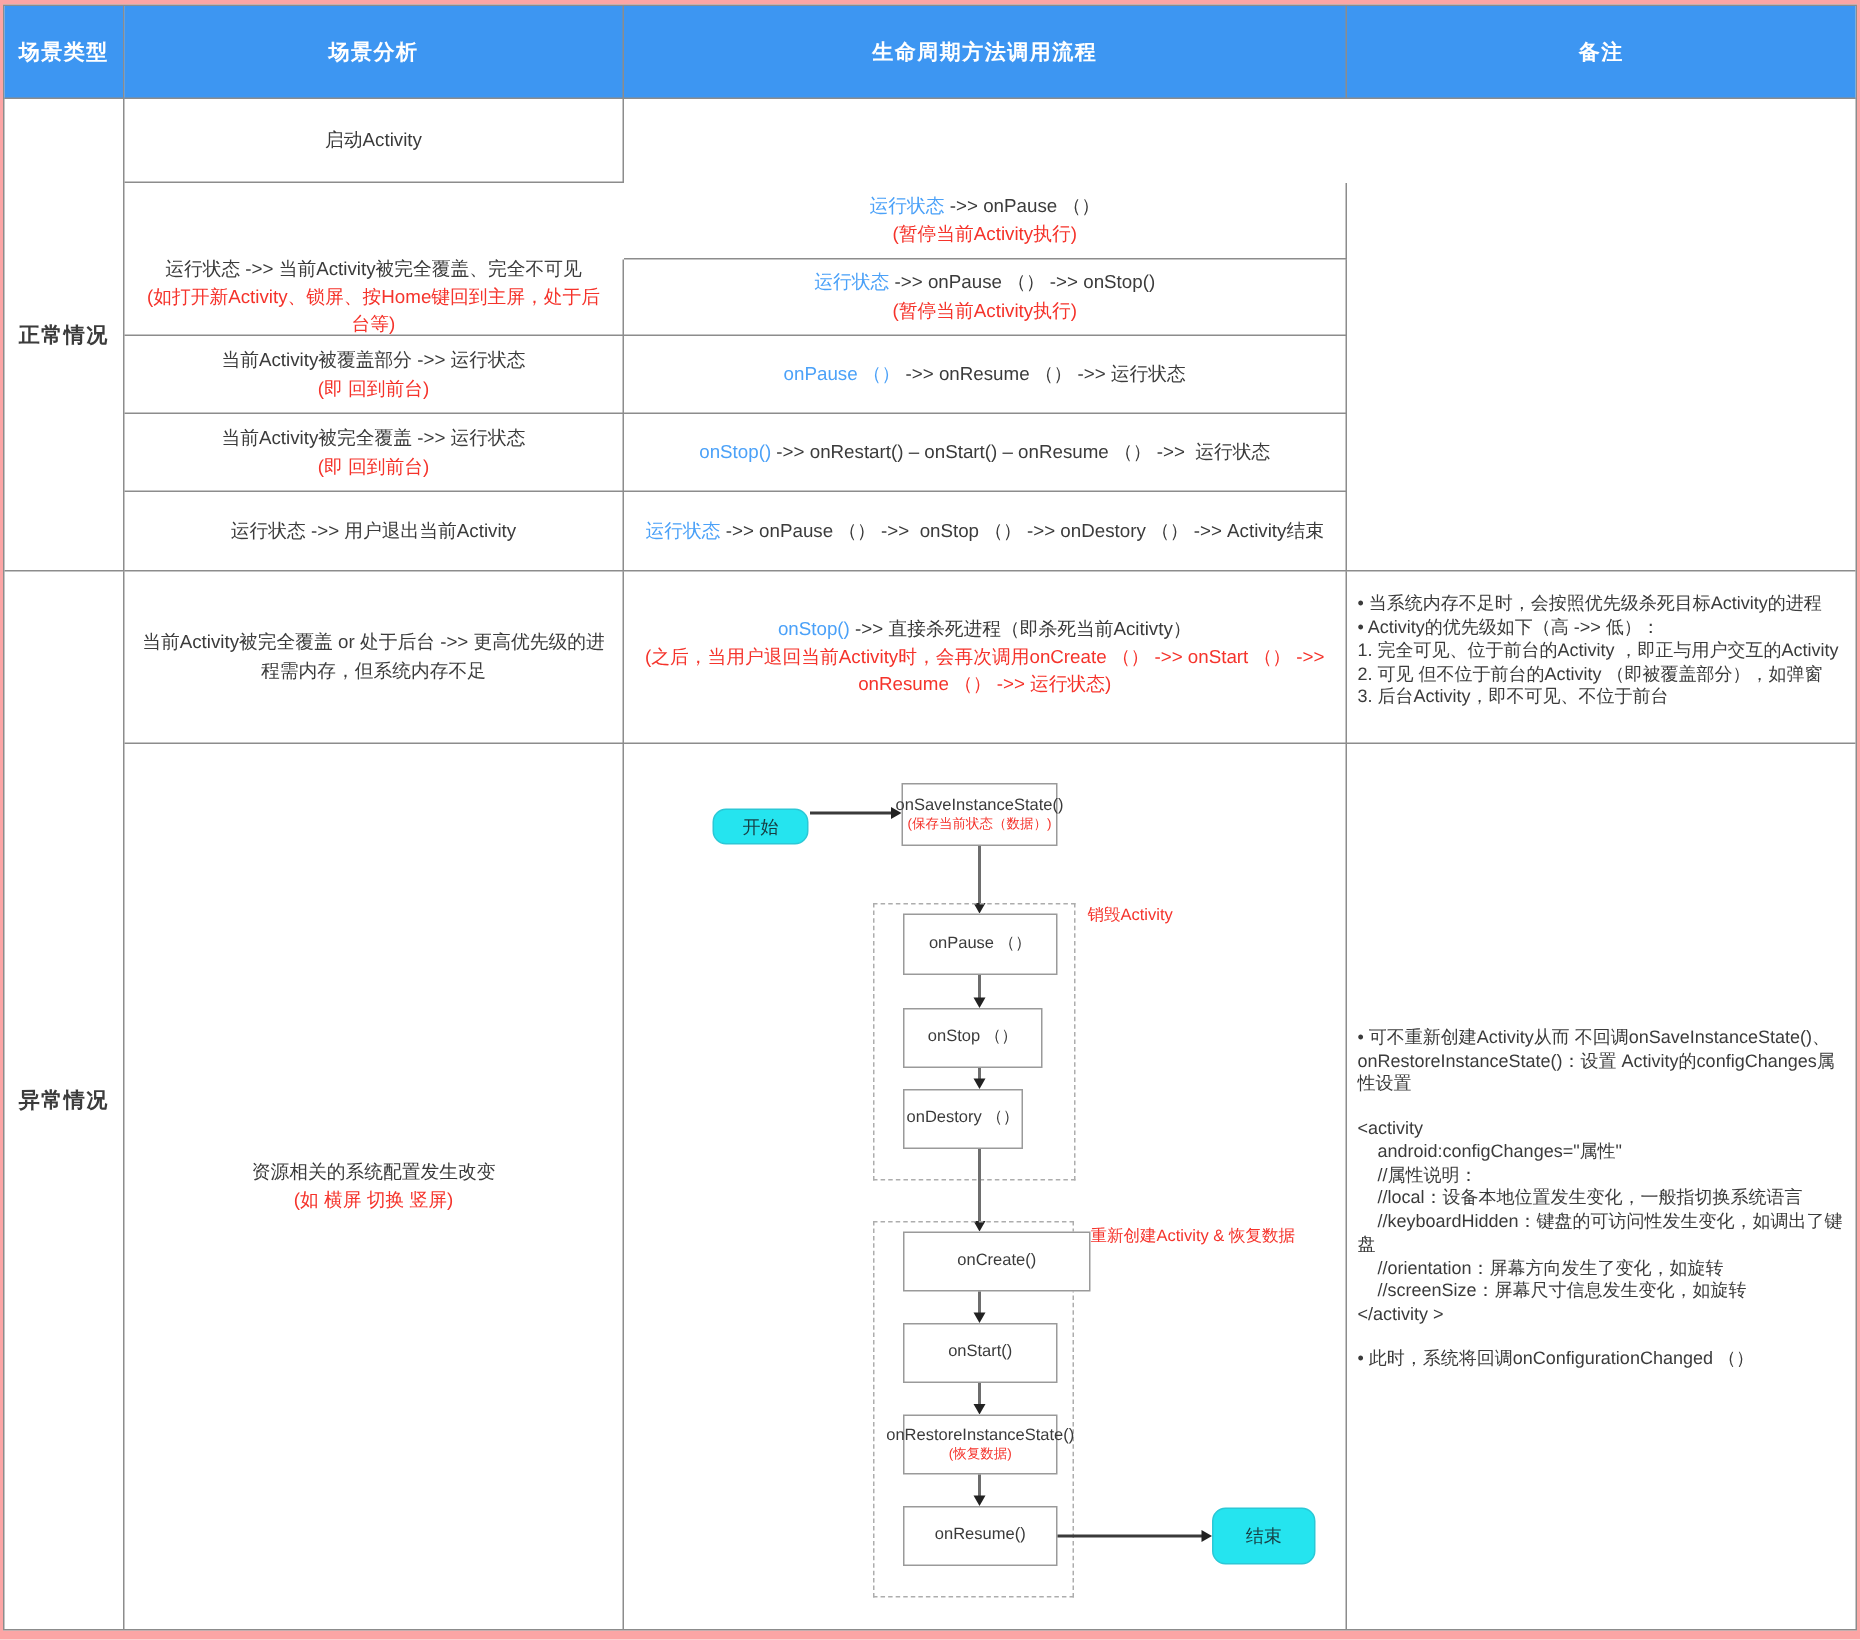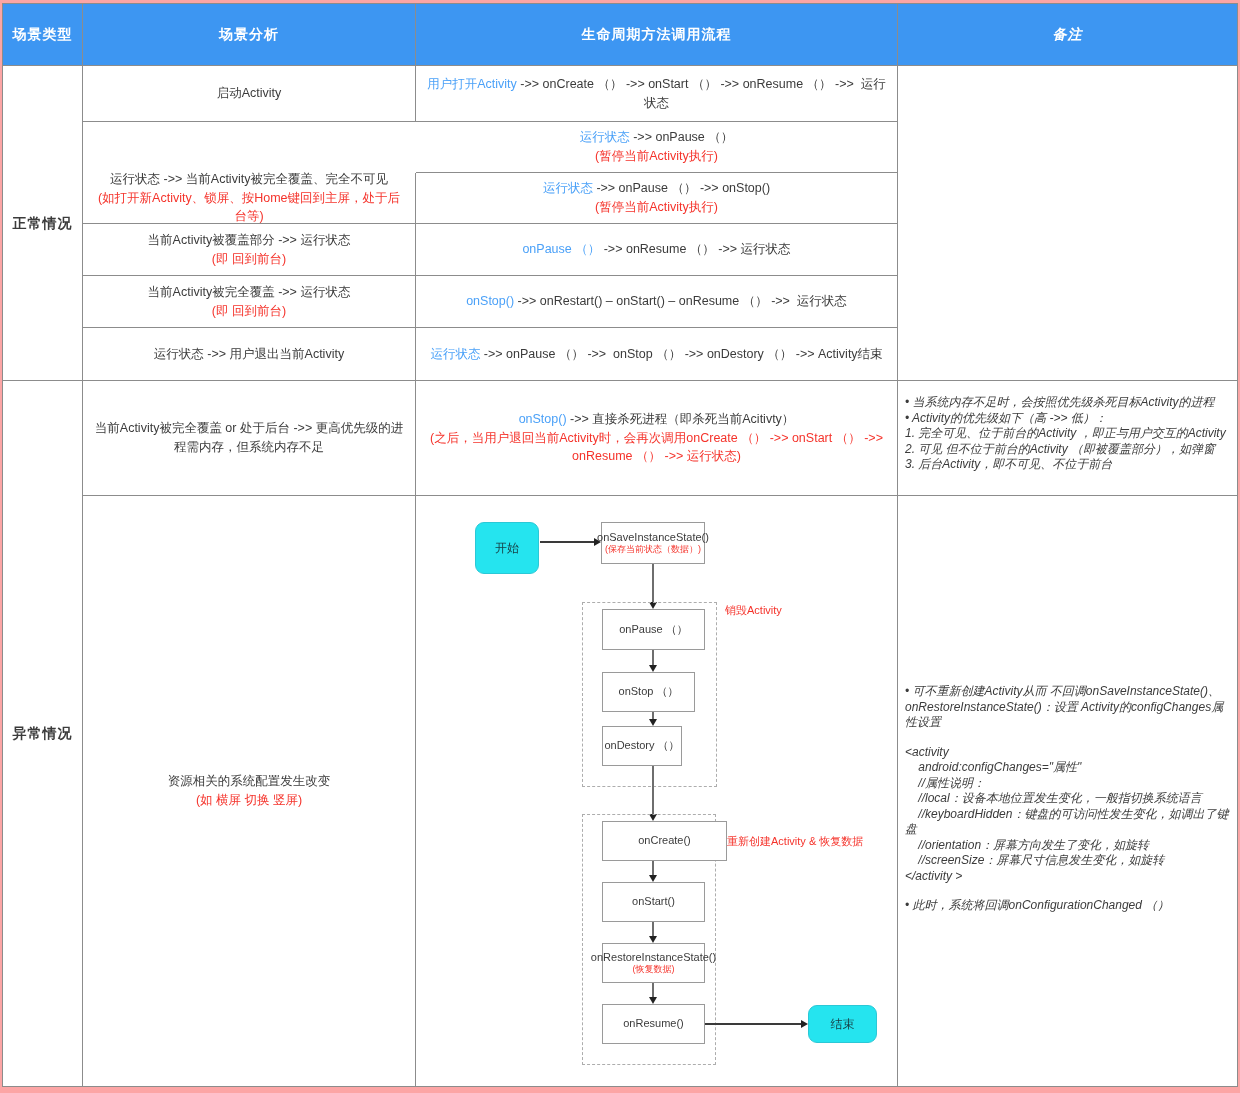--- a/index.html
+++ b/index.html
@@ -21,21 +21,21 @@
     border:1px solid var(--line_gray);
     background:#fff;
   }
   .cell{
     border-right:1px solid var(--line_gray);
     border-bottom:1px solid var(--line_gray);
     display:flex;flex-direction:column;align-items:center;justify-content:center;
     font-size:12.5px;line-height:1.5;text-align:center;
     min-width:0;min-height:0;
   }
-  .cell.lastcol{border-right:none;font-style:italic;}
+  .cell.lastcol{border-right:none;}
   .cell.lastrow{border-bottom:none;}
   .head{background:var(--header_bg);color:#fff;font-weight:bold;font-size:14px;letter-spacing:1px;}
   .rowlabel{font-weight:bold;font-size:14px;letter-spacing:1px;}
   .pad{padding:2px 10px;}
   .note{color:var(--note_red);}
   .note:empty{display:none;}
   .blue{color:var(--link_blue);}
   .flowline{white-space:pre-wrap;}
   .remark{
     align-items:flex-start;justify-content:flex-start;text-align:left;
@@ -74,24 +74,20 @@
     <div class="cell head" style="grid-column:3;grid-row:1">生命周期方法调用流程</div>
     <div class="cell head lastcol" style="grid-column:4;grid-row:1">备注</div>
 
     <div class="cell rowlabel" style="grid-column:1;grid-row:2/8">正常情况</div>
     <div class="cell rowlabel lastrow" style="grid-column:1;grid-row:8/10">异常情况</div>
 
     <div class="cell pad" style="grid-column:2;grid-row:2">
       <div>启动Activity</div>
 
     </div>
-    <div class="cell pad" style="grid-column:3;grid-row:2">
-      <div class="flowline"><span class="blue">用户打开Activity</span><span> -&gt;&gt; onCreate （） -&gt;&gt; onStart （） -&gt;&gt; onResume （） -&gt;&gt;  运行状态</span></div>
-
-    </div>
 
     <div class="cell pad" style="grid-column:3;grid-row:3">
       <div class="flowline"><span class="blue">运行状态</span><span> -&gt;&gt; onPause （）</span></div>
       <div class="note">(暂停当前Activity执行)</div>
     </div>
 
     <div class="cell pad" style="grid-column:2;grid-row:4">
       <div>运行状态 -&gt;&gt; 当前Activity被完全覆盖、完全不可见</div>
       <div class="note">(如打开新Activity、锁屏、按Home键回到主屏，处于后台等)</div>
     </div>
@@ -144,21 +140,21 @@
       <div class="rline">3. 后台Activity，即不可见、不位于前台</div>
     </div>
 
     <div class="cell pad lastrow" style="grid-column:2;grid-row:9">
       <div>资源相关的系统配置发生改变</div>
       <div class="note">(如 横屏 切换 竖屏)</div>
     </div>
 
     <div class="cell chartcell lastrow" style="grid-column:3;grid-row:9">
 
-      <div class="fterm" style="left:59px;top:26px;width:64px;height:52px">开始</div>
+      <div class="fterm" style="left:59px;top:43px;width:64px;height:24px">开始</div>
 
       <div class="hline" style="left:124px;top:45px;width:56px"></div>
       <div class="ah-r" style="left:178px;top:42px"></div>
 
       <div class="fnode" style="left:185px;top:26px;width:104px;height:42px">
         <div>onSaveInstanceState()</div>
         <div class="fsub">(保存当前状态（数据）)</div>
       </div>
 
       <div class="vline" style="left:236px;top:68px;height:40px"></div>
@@ -171,21 +167,21 @@
       <div class="ah-d" style="left:233px;top:169px"></div>
       <div class="fnode" style="left:186px;top:176px;width:93px;height:40px">onStop （）</div>
       <div class="vline" style="left:236px;top:216px;height:9px"></div>
       <div class="ah-d" style="left:233px;top:223px"></div>
       <div class="fnode" style="left:186px;top:230px;width:80px;height:40px">onDestory （）</div>
 
       <div class="vline" style="left:236px;top:270px;height:48px"></div>
       <div class="ah-d" style="left:233px;top:318px"></div>
 
       <div class="fdash" style="left:166px;top:318px;width:134px;height:251px"></div>
-      <div class="fglabel" style="left:311px;top:337px">重新创建Activity &amp; 恢复数据</div>
+      <div class="fglabel" style="left:311px;top:320px">重新创建Activity &amp; 恢复数据</div>
       <div class="fnode" style="left:186px;top:325px;width:125px;height:40px">onCreate()</div>
       <div class="vline" style="left:236px;top:365px;height:16px"></div>
       <div class="ah-d" style="left:233px;top:379px"></div>
       <div class="fnode" style="left:186px;top:386px;width:103px;height:40px">onStart()</div>
       <div class="vline" style="left:236px;top:426px;height:16px"></div>
       <div class="ah-d" style="left:233px;top:440px"></div>
       <div class="fnode" style="left:186px;top:447px;width:103px;height:40px">
         <div>onRestoreInstanceState()</div>
         <div class="fsub">(恢复数据)</div>
       </div>

